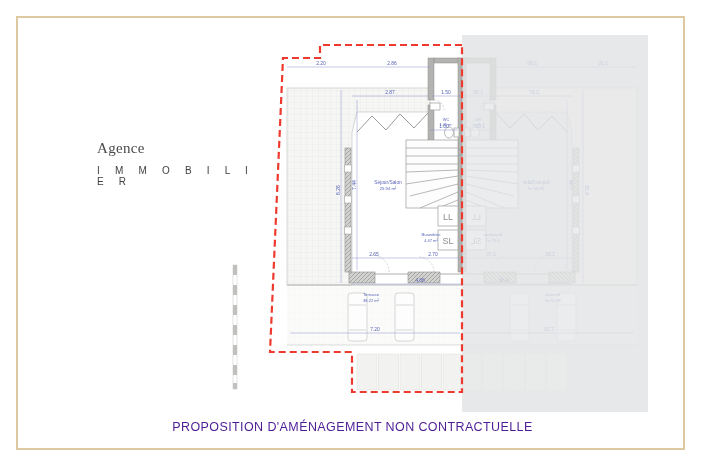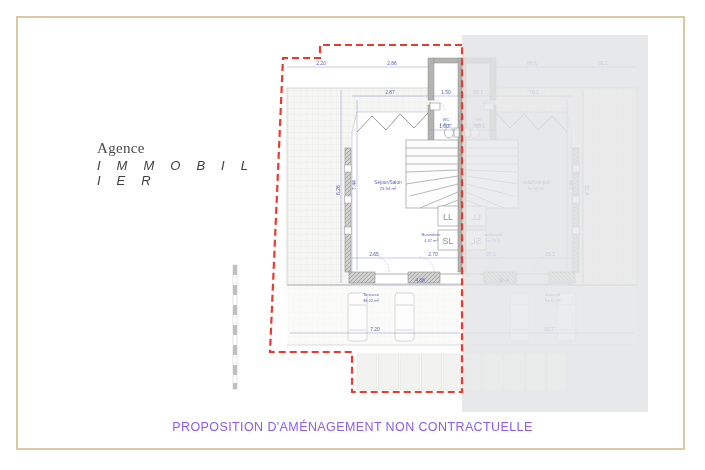--- a/index.html
+++ b/index.html
@@ -4,23 +4,23 @@
 <style>
   html,body{margin:0;padding:0;}
   body{width:705px;height:470px;background:#fff;position:relative;overflow:hidden;
        font-family:"Liberation Sans",sans-serif;}
   .page-border{position:absolute;left:16px;top:16px;width:669px;height:434px;
        border:2px solid #dcc9a1;box-sizing:border-box;pointer-events:none;}
   .logo{position:absolute;left:97px;top:140px;width:160px;}
   .logo .agency{font-size:15px;color:#4b4b4b;letter-spacing:.3px;font-family:Liberation Serif, serif;}
   .logo .brand{font-family:"Liberation Serif",serif;font-size:28px;color:#a2832c;
        letter-spacing:.5px;margin-top:2px;white-space:nowrap;}
-  .logo .tagline{font-size:13px;color:#414141;letter-spacing:6.2px;margin-top:1px;font-style:italic;}
+  .logo .tagline{font-size:10px;color:#414141;letter-spacing:6.2px;margin-top:8px;}
   .footer{position:absolute;left:0;right:0;top:420px;text-align:center;
-       font-size:12.5px;color:#8b5cf6;letter-spacing:.4px;}
+       font-size:12.5px;color:#4c1d95;letter-spacing:.4px;}
   .plan-svg{position:absolute;left:225px;top:30px;width:430px;height:385px;}
   svg text{font-family:"Liberation Sans",sans-serif;}
   .dim{fill:#5a66b8;font-size:5px;text-anchor:middle;}
   .room{fill:#5a66b8;text-anchor:middle;}
   .appl{fill:#8f8f8d;font-size:9px;text-anchor:middle;}
 </style>
 </head>
 <body>
 
 <div class="page-border"></div>

